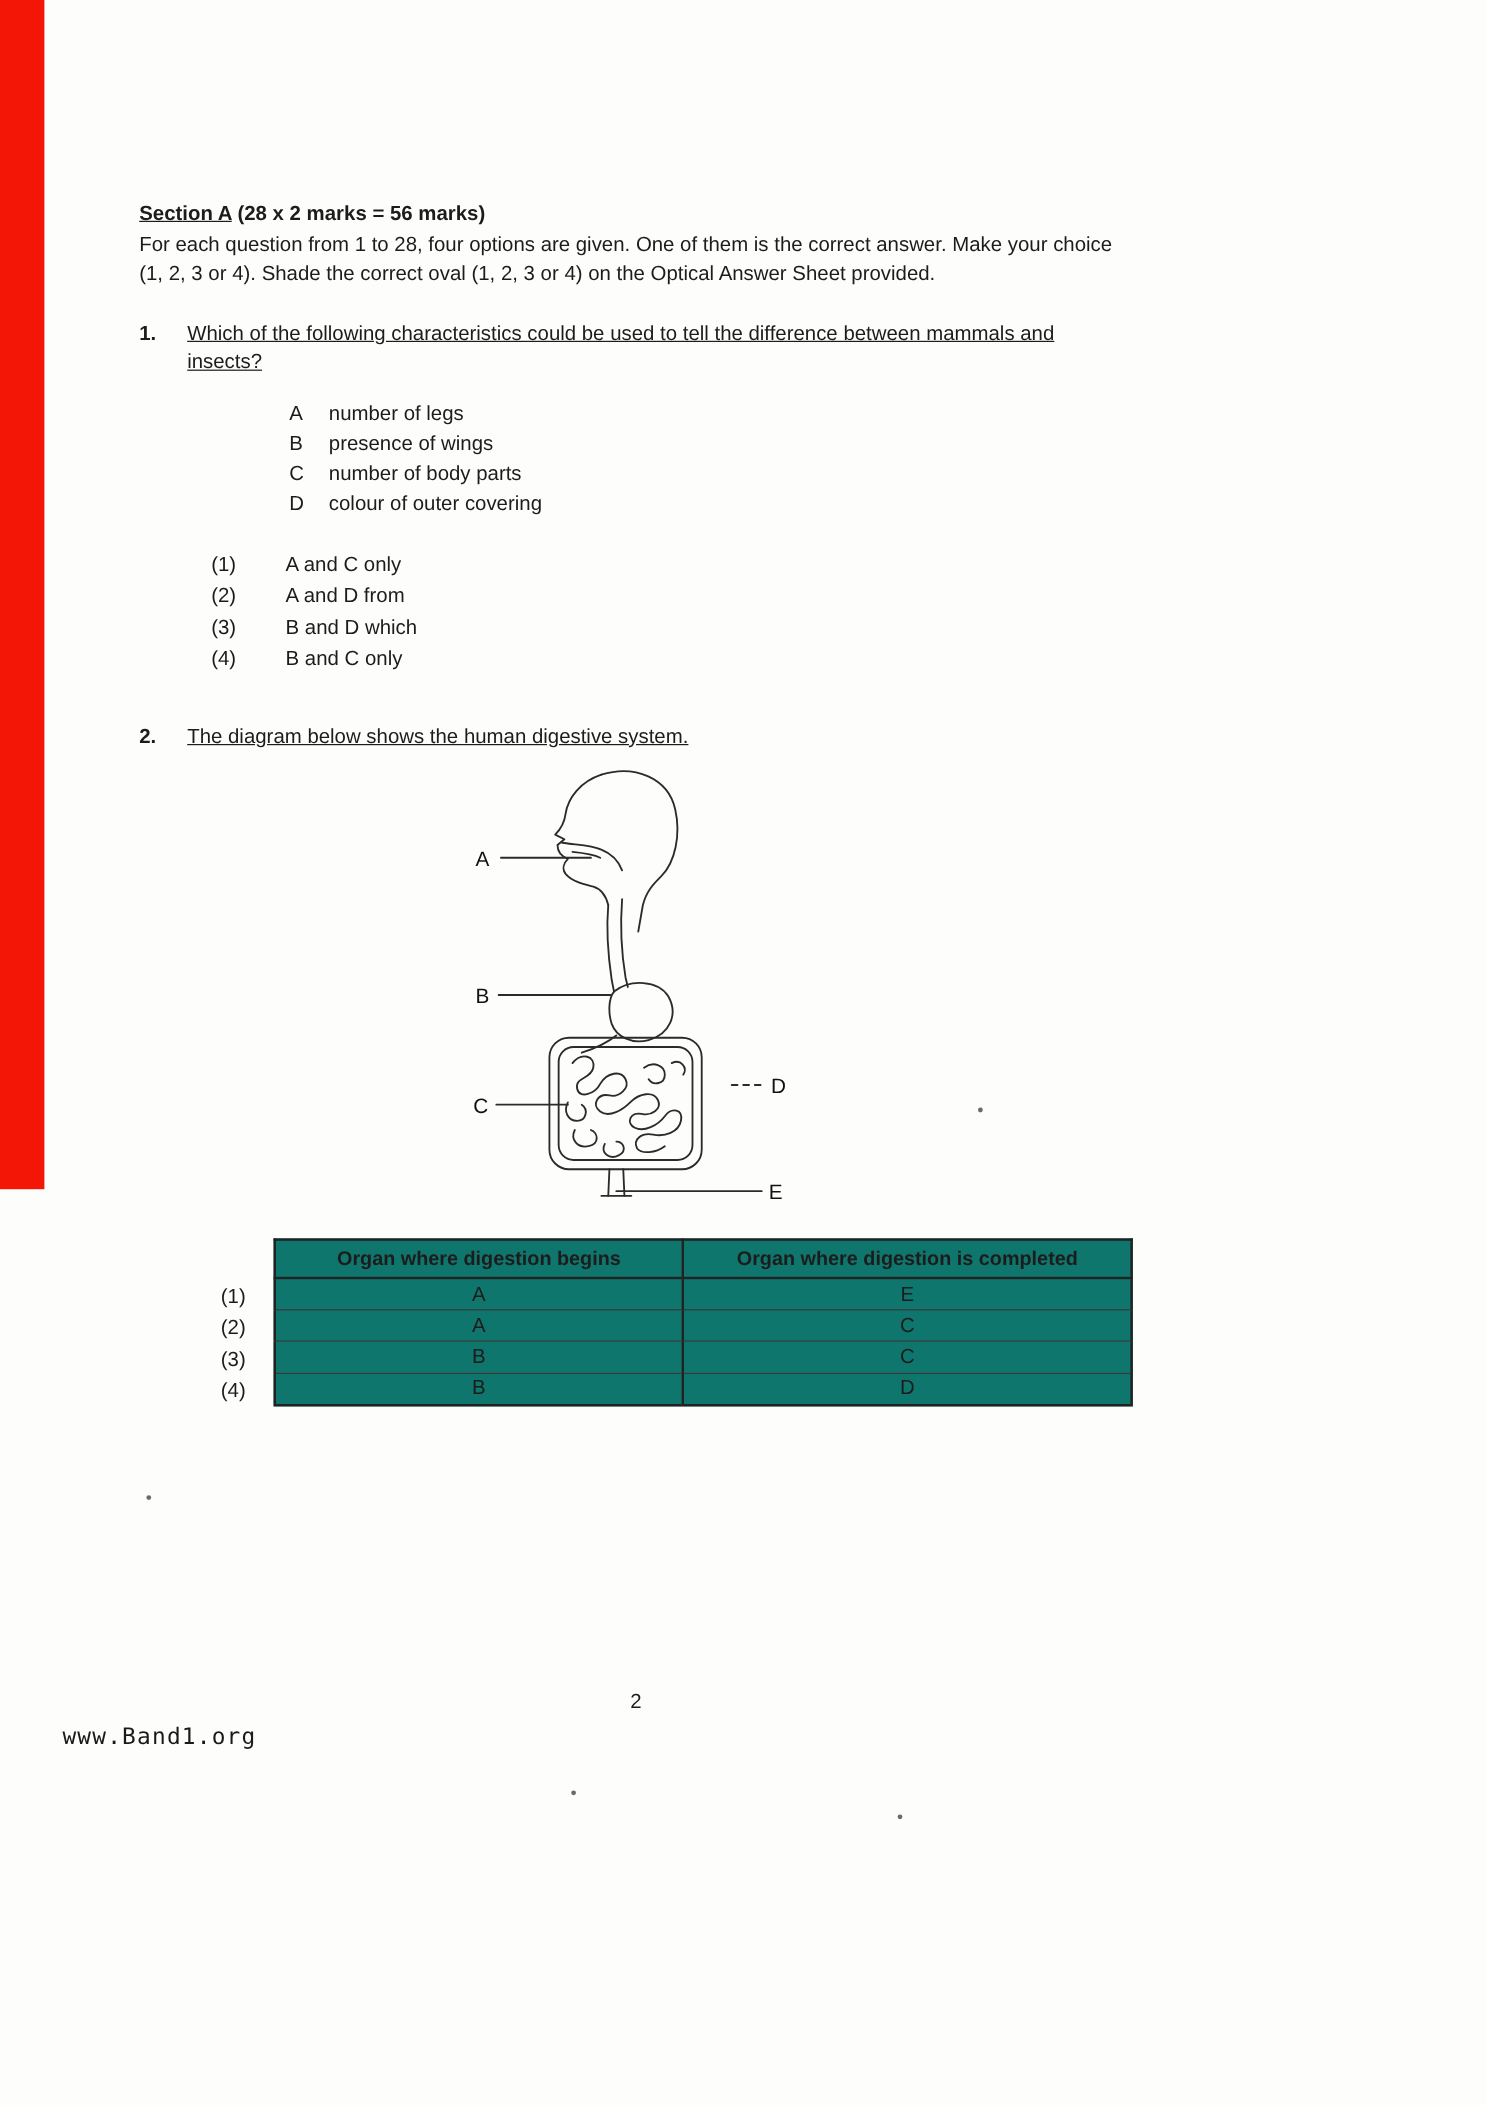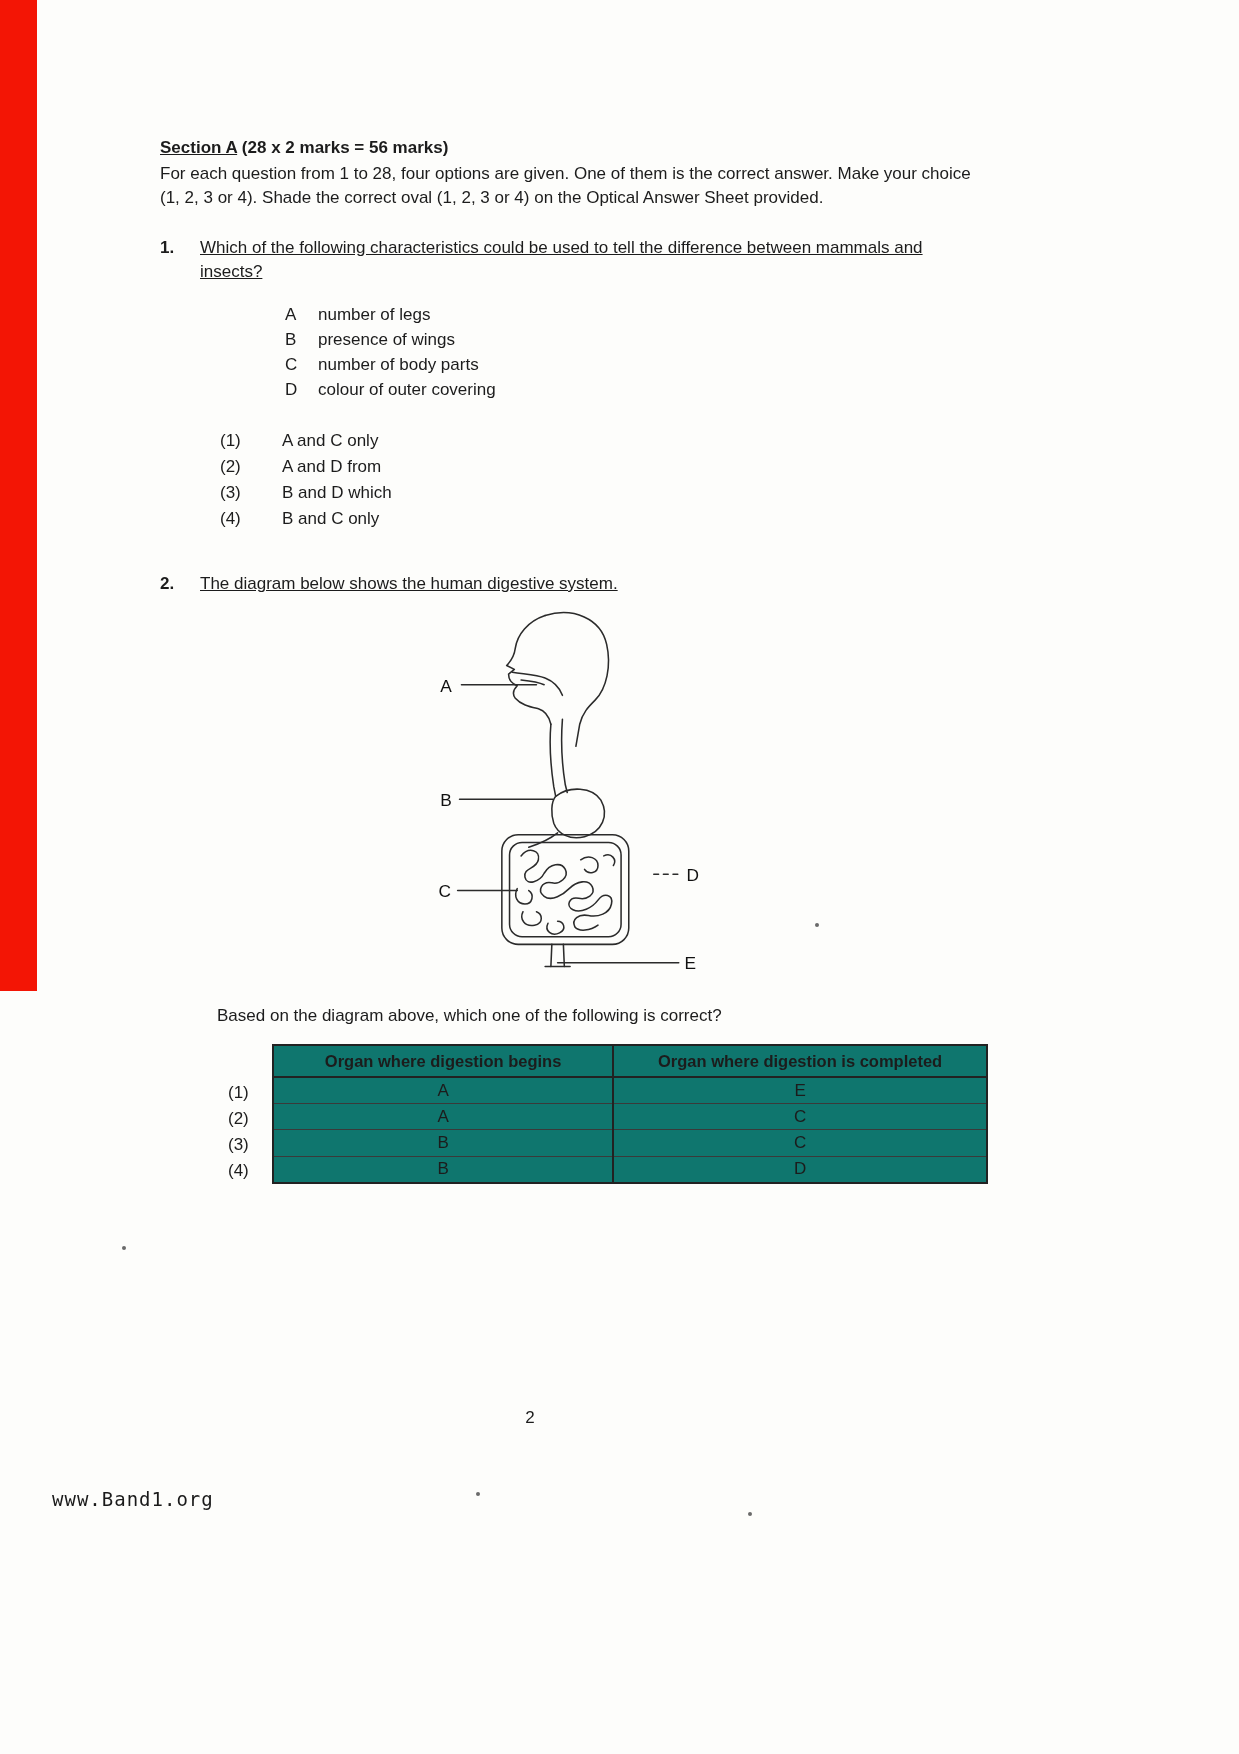--- a/index.html
+++ b/index.html
@@ -3,21 +3,21 @@
 <meta charset="utf-8">
 <title>Scanned Exam Page</title>
 <style>
   html,body{margin:0;padding:0;}
   body{
     width:1239px;height:1754px;position:relative;overflow:hidden;
     background:#fdfdfb;color:#1c1c1c;
     font-family:"Liberation Sans",sans-serif;
   }
   .red-strip{position:absolute;left:0;top:0;width:37px;height:991px;background:#f31505;}
-  .content{position:absolute;left:116px;top:136px;width:828px;font-size:17px;line-height:24px;margin-left:44px;}
+  .content{position:absolute;left:116px;top:166px;width:828px;font-size:17px;line-height:24px;}
   .section-head{font-weight:bold;}
   .section-head .u{text-decoration:underline;}
   .intro{margin-top:2px;}
   .intro .b{font-weight:normal;}
   .question{display:flex;margin-top:26px;}
   .qnum{width:40px;font-weight:bold;flex:none;}
   .qtext{flex:1;text-decoration:underline;}
   .mcq-options{margin:18px 0 0 125px;}
   .opt-row{display:flex;line-height:25px;}
   .opt-letter{width:33px;flex:none;}
@@ -29,21 +29,21 @@
   .followup{margin:18px 0 0 57px;}
   .tbl-wrap{display:flex;margin:16px 0 0 68px;}
   .tbl-nums{flex:none;width:44px;padding-top:36px;}
   .tbl-nums div{height:26px;line-height:26px;}
   table.ans{border-collapse:collapse;border:2px solid #222;background:#0f766e;}
   table.ans th{border:2px solid #222;font-size:16.5px;font-weight:bold;padding:3px 12px;height:24px;text-align:center;}
   table.ans td{border-top:1px solid #3a3a3a;border-bottom:1px solid #3a3a3a;border-left:2px solid #222;border-right:2px solid #222;text-align:center;height:25px;font-size:17px;padding:0 8px;}
   th.c1,td.c1{width:318px;}
   th.c2,td.c2{width:352px;}
   .page-num{position:absolute;top:1408px;left:116px;width:828px;text-align:center;font-size:17px;}
-  .watermark{position:absolute;left:52px;top:1488px;font-family:"DejaVu Sans Mono",monospace;font-size:19px;letter-spacing:1px;color:#1a1a1a;}
+  .watermark{position:absolute;left:52px;top:1436px;font-family:"DejaVu Sans Mono",monospace;font-size:19px;letter-spacing:1px;color:#1a1a1a;}
   .dot{position:absolute;width:4px;height:4px;border-radius:50%;background:#6a6a6a;}
   svg text{font-family:"Liberation Sans",sans-serif;font-size:18px;fill:#111;}
 </style>
 </head>
 <body>
 
 <div class="red-strip"></div>
 
 <div class="content">
 
@@ -142,21 +142,20 @@
         <path d="M134 373 L260 373"></path>
       </g>
       <text x="12" y="91">A</text>
       <text x="12" y="210">B</text>
       <text x="10" y="305">C</text>
       <text x="268" y="288">D</text>
       <text x="266" y="380">E</text>
     </svg>
   </div>
 
-  <div class="followup">Based on the diagram above, which one of the following is correct?</div>
 
   <div class="tbl-wrap">
     <div class="tbl-nums">
       <div>(1)</div>
       <div>(2)</div>
       <div>(3)</div>
       <div>(4)</div>
     </div>
     <table class="ans">
       <thead>

